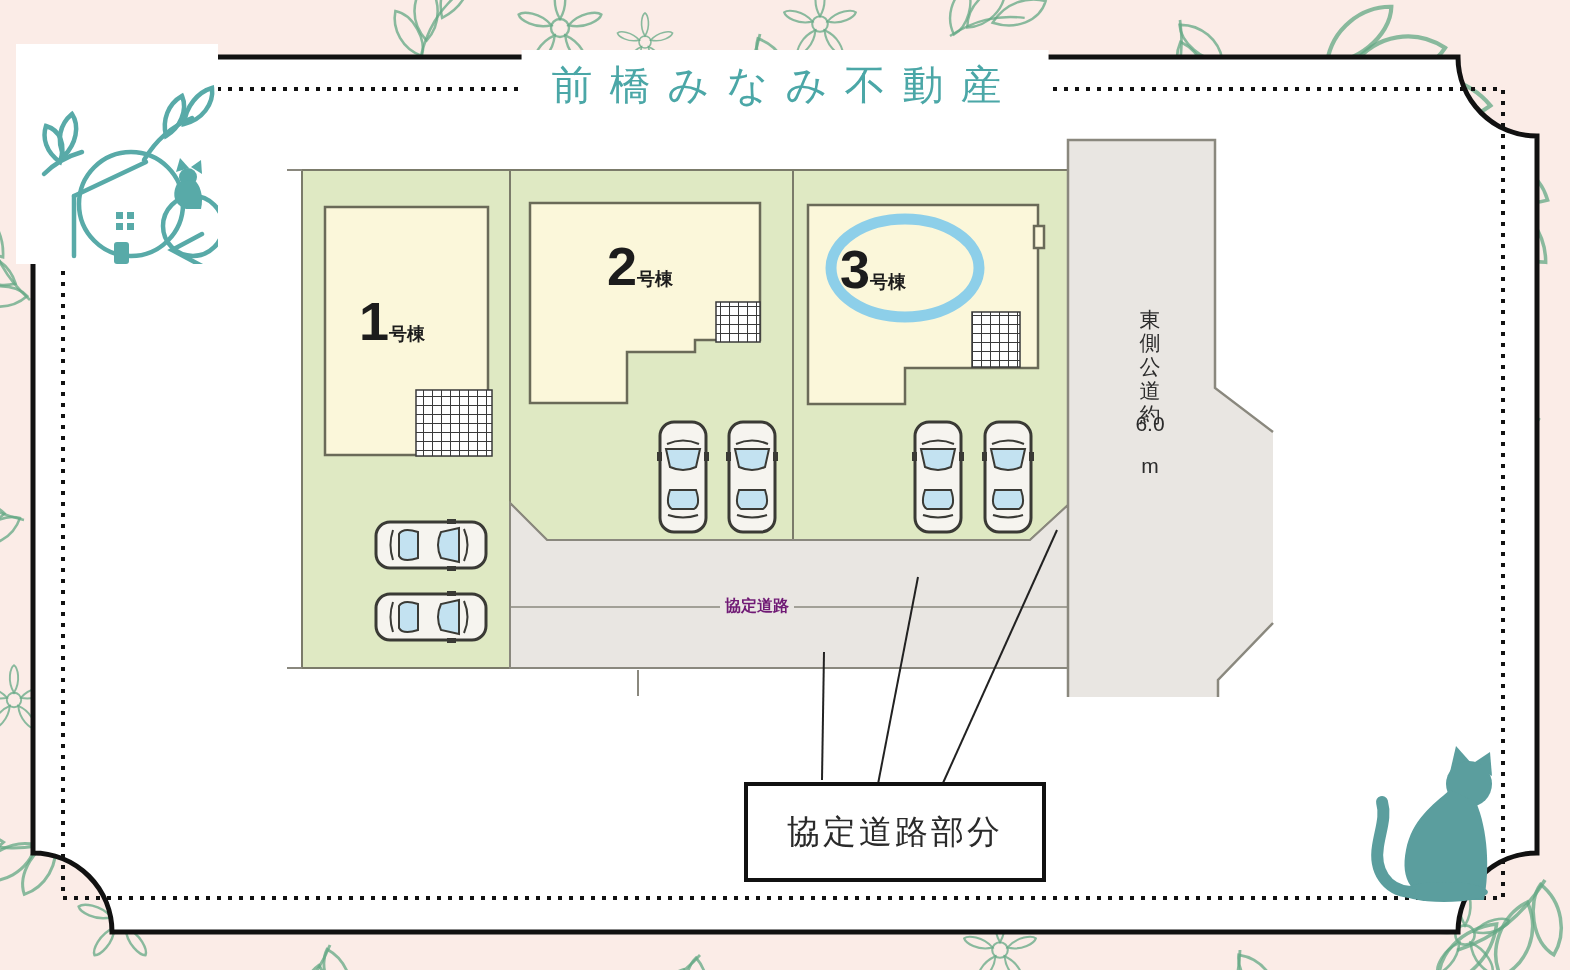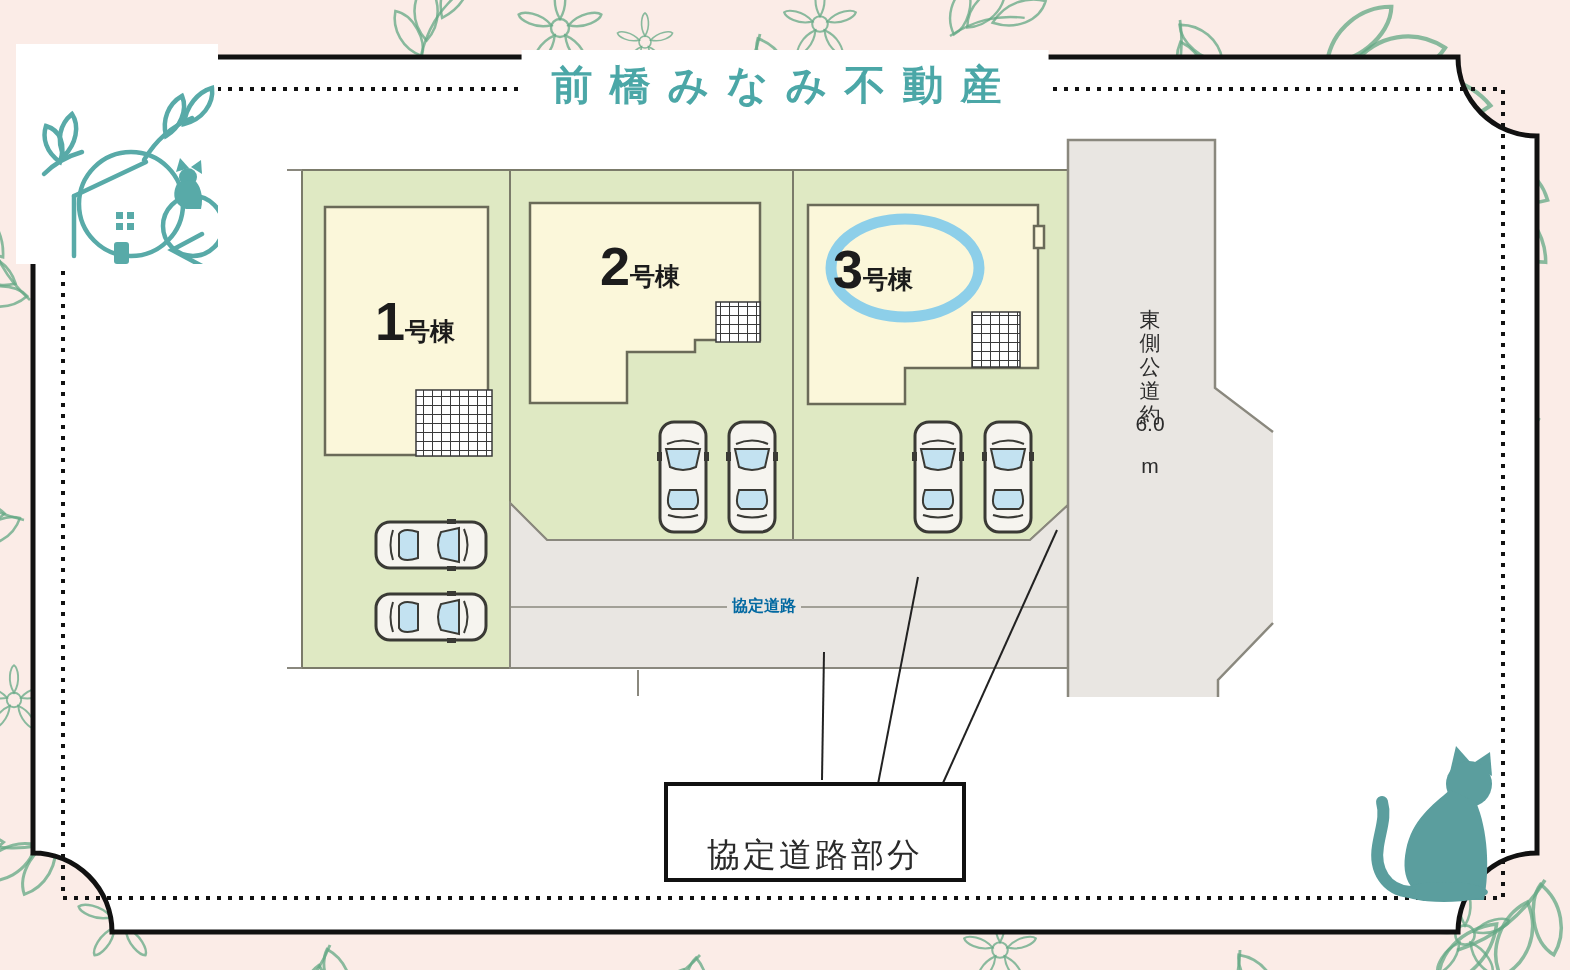--- a/index.html
+++ b/index.html
@@ -8,57 +8,57 @@
     background:#fbece7;
     font-family:"Liberation Sans","DejaVu Sans",sans-serif;
   }
   .layer{position:absolute;left:0;top:0;}
   
   #title-strip{
     position:absolute;top:50px;left:50%;transform:translateX(-50%);
     background:#ffffff;padding:8px 30px 14px 30px;z-index:6;
   }
   #title-strip .title-text{
-    color:#4ba7a7;font-size:41px;font-weight:700;letter-spacing:17px;
+    color:#4ba7a7;font-size:41px;font-weight:400;letter-spacing:17px;
     white-space:nowrap;
   }
   
   #logo-box{
     position:absolute;left:16px;top:44px;width:202px;height:220px;
     background:#ffffff;z-index:6;
   }
   
   .bldg-label{
     position:absolute;z-index:4;transform:translate(-50%,-50%);
     white-space:nowrap;color:#1c1c1c;
   }
   .bldg-label .num{font-size:54px;font-weight:bold;}
-  .bldg-label .suffix{font-size:25px;font-weight:bold;}
+  .bldg-label .suffix{font-size:18px;font-weight:bold;}
   
   #road-label{
     position:absolute;left:757px;top:606px;transform:translate(-50%,-50%);
     z-index:4;background:#e9e6e2;padding:0 5px;
-    font-size:16px;font-weight:bold;color:#0369a1;white-space:nowrap;margin-left:7px;
+    font-size:16px;font-weight:bold;color:#701a75;white-space:nowrap;
   }
   
   #east-road-label{
     position:absolute;left:1126px;top:292px;width:48px;z-index:4;
     display:flex;flex-direction:column;align-items:center;
     color:#2b2b2b;font-size:21px;
   }
   #east-road-label .vtext{
     writing-mode:vertical-rl;text-orientation:upright;letter-spacing:24px;
   }
   #east-road-label .vval{}
   #east-road-label .vunit{margin-top:18px;}
   
   #callout-box{
-    position:absolute;left:664px;top:782px;width:294px;height:92px;
+    position:absolute;left:744px;top:782px;width:294px;height:92px;
     border:4px solid #111;background:#ffffff;z-index:5;
-    display:flex;align-items:flex-end;justify-content:center;
+    display:flex;align-items:center;justify-content:center;
     font-size:33px;letter-spacing:3px;color:#2a2a2a;white-space:nowrap;
   }
   svg{display:block;}
   .fl{fill:none;stroke:#63a884;stroke-width:1.6px;opacity:.75;}
 </style>
 </head>
 <body>
 
 <svg class="layer" width="1570" height="970" style="z-index:0">
   <defs>
@@ -164,21 +164,21 @@
     <use href="#car" transform="translate(983,418)"></use>
   </g>
 
   <g stroke="#222" stroke-width="2">
     <line x1="824" y1="652" x2="822" y2="780"></line>
     <line x1="918" y1="577" x2="878" y2="784"></line>
     <line x1="1057" y1="530" x2="943" y2="783"></line>
   </g>
 </svg>
 
-<div class="bldg-label" style="left:415px;top:321px">
+<div class="bldg-label" style="left:392px;top:321px">
   <span class="num">1</span><span class="suffix">号棟</span>
 </div>
 <div class="bldg-label" style="left:640px;top:266px">
   <span class="num">2</span><span class="suffix">号棟</span>
 </div>
 <div class="bldg-label" style="left:873px;top:269px">
   <span class="num">3</span><span class="suffix">号棟</span>
 </div>
 
 <div id="road-label">協定道路</div>

